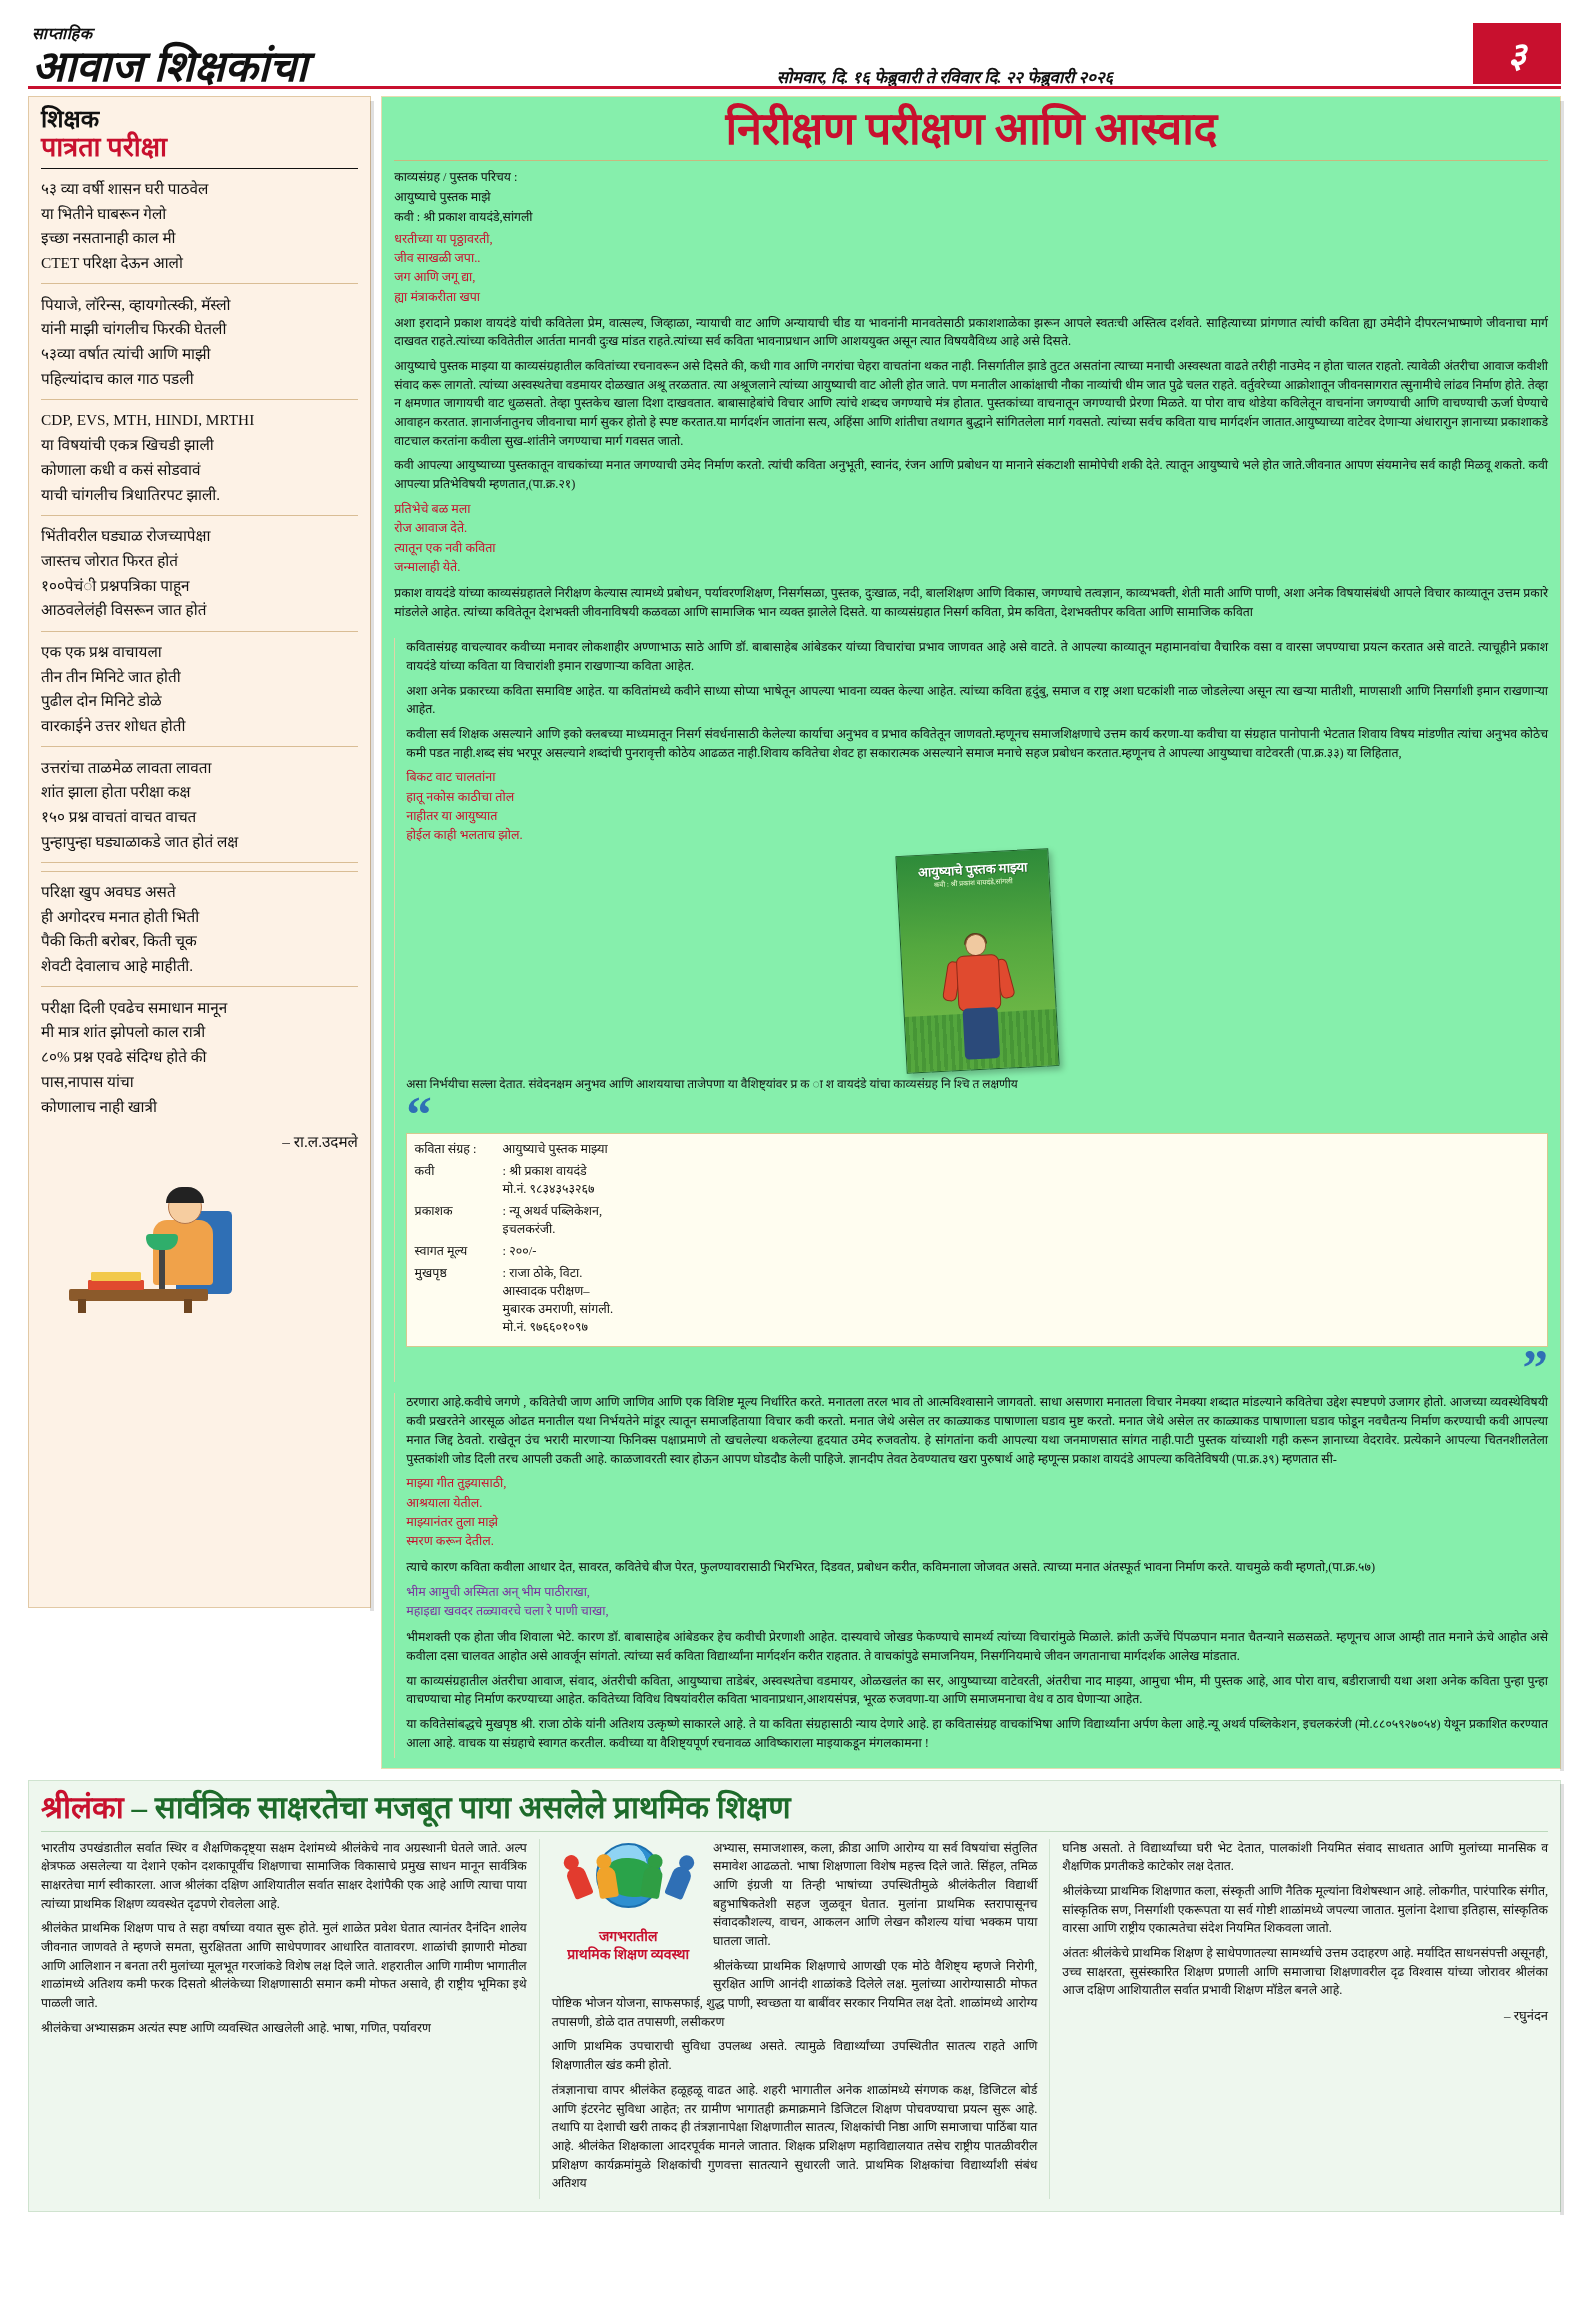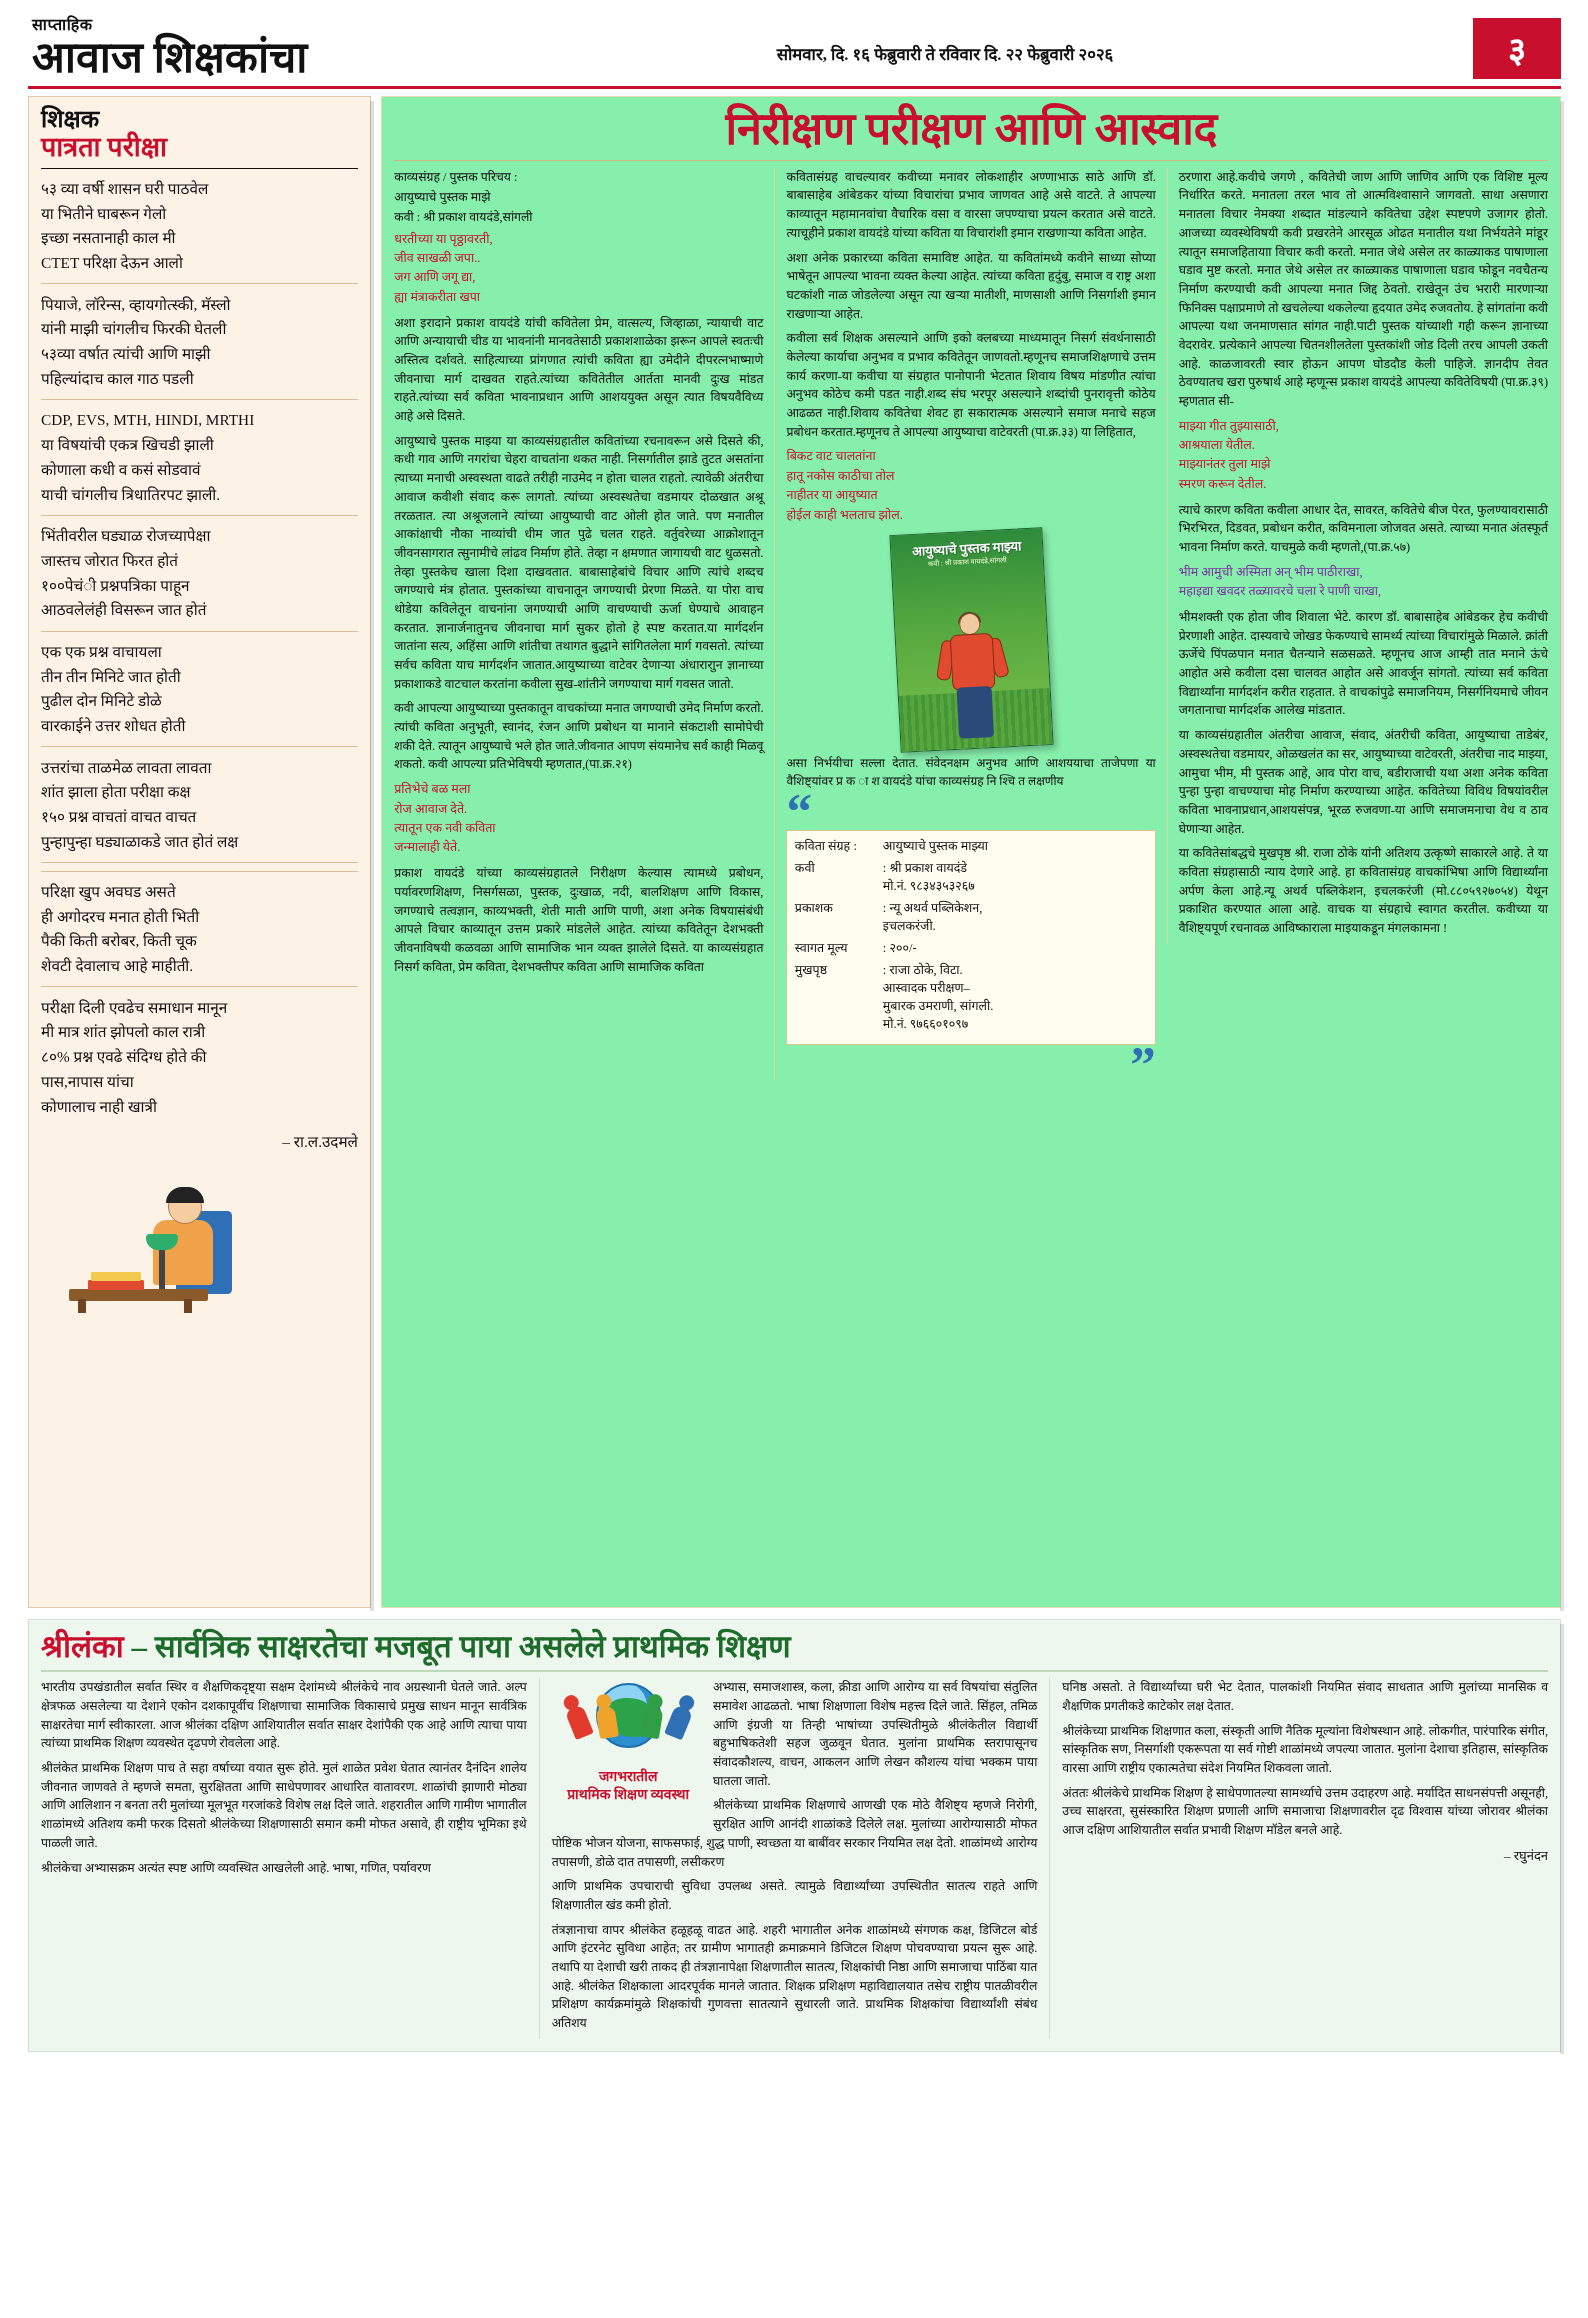--- a/index.html
+++ b/index.html
@@ -18,21 +18,22 @@
     padding: 0;
     overflow: hidden;
   }
 
   
   .masthead {
     position: relative;
     height: 88px;
     padding: 13px 28px 0 32px;
     display: flex;
-    align-items: flex-start;
+    align-items: flex-end;
+    font-style: italic;
   }
   .mast-left { width: 408px; }
   .mast-kicker {
     font-family: "Liberation Serif", serif;
     font-size: 16px;
     font-weight: bold;
     color: #111;
     letter-spacing: 0.5px;
     margin-bottom: 0.9px;
   }
@@ -162,20 +163,21 @@
   }
   .art-rule {
     height: 1.4px;
     background: #c9b97f;
     margin-bottom: 6.5px;
   }
   .cols {
     display: flex;
     gap: 11px;
     align-items: flex-start;
+    flex-direction: column;
   }
   .col {
     flex: 1;
     position: relative;
   }
   .col + .col { border-left: 0.9px solid #e0d5a8; padding-left: 11px; }
   p.body {
     font-family: "Liberation Serif", serif;
     font-size: 12.3px;
     line-height: 1.52;

